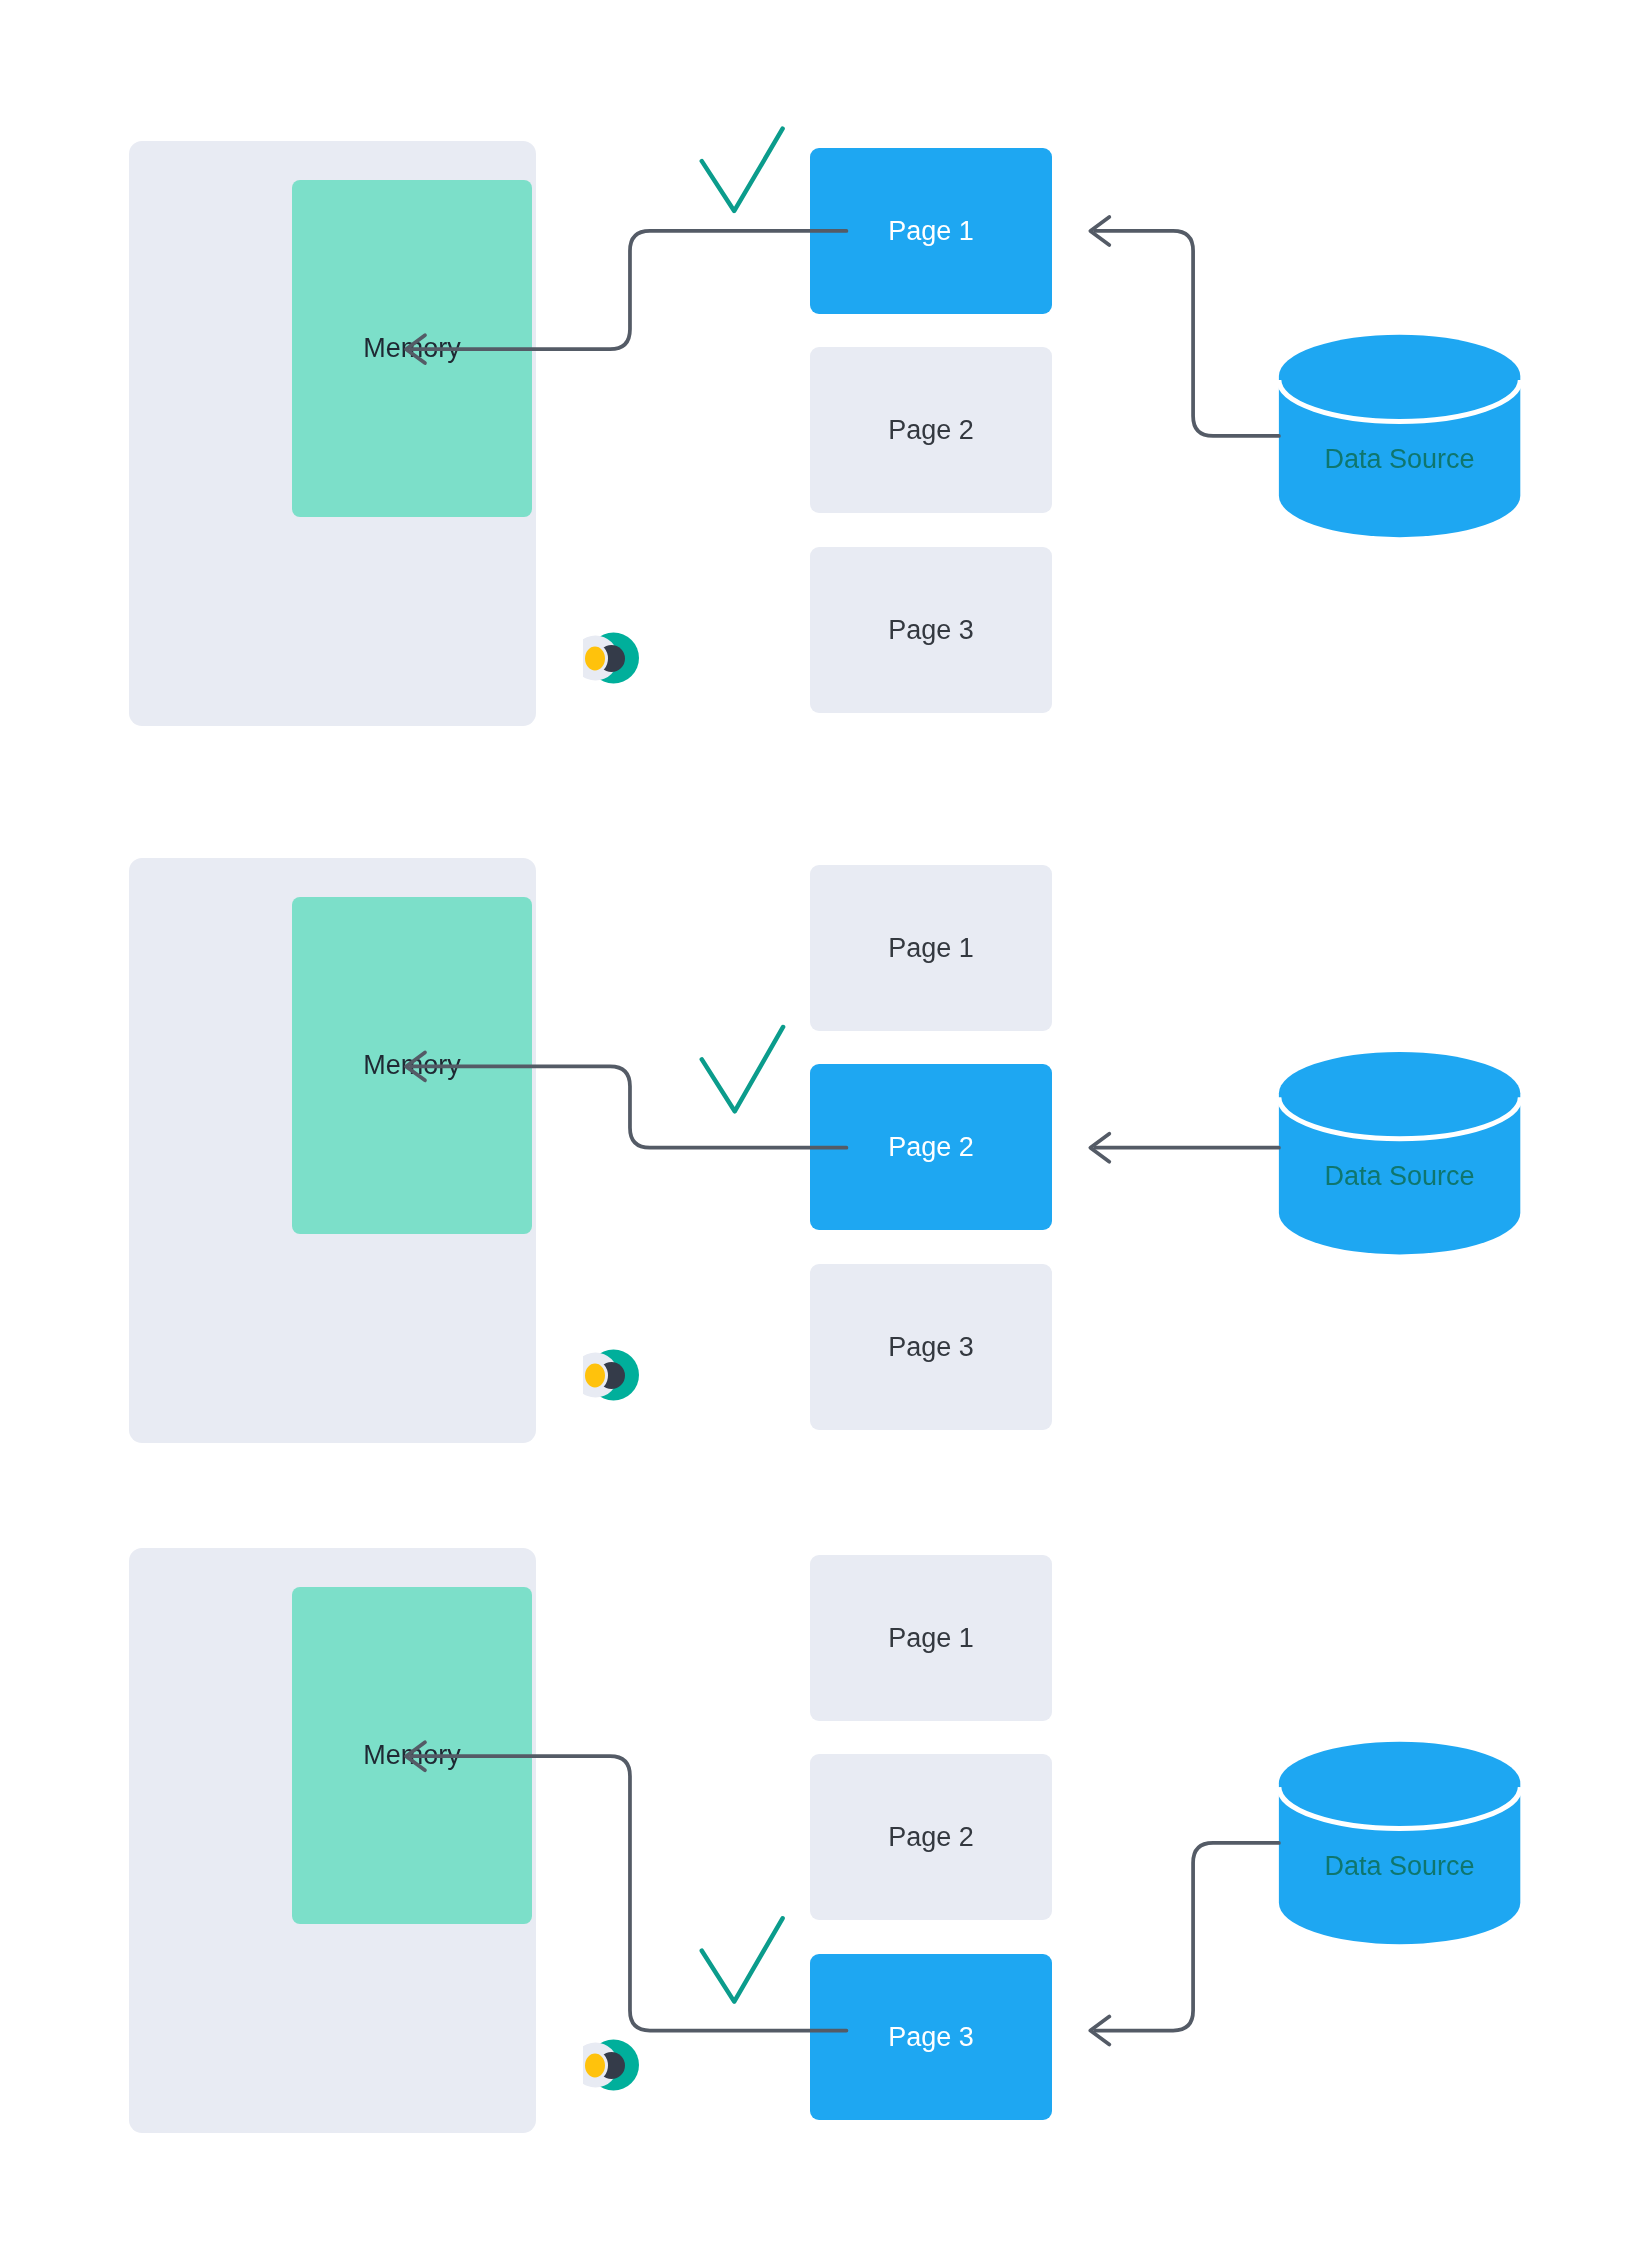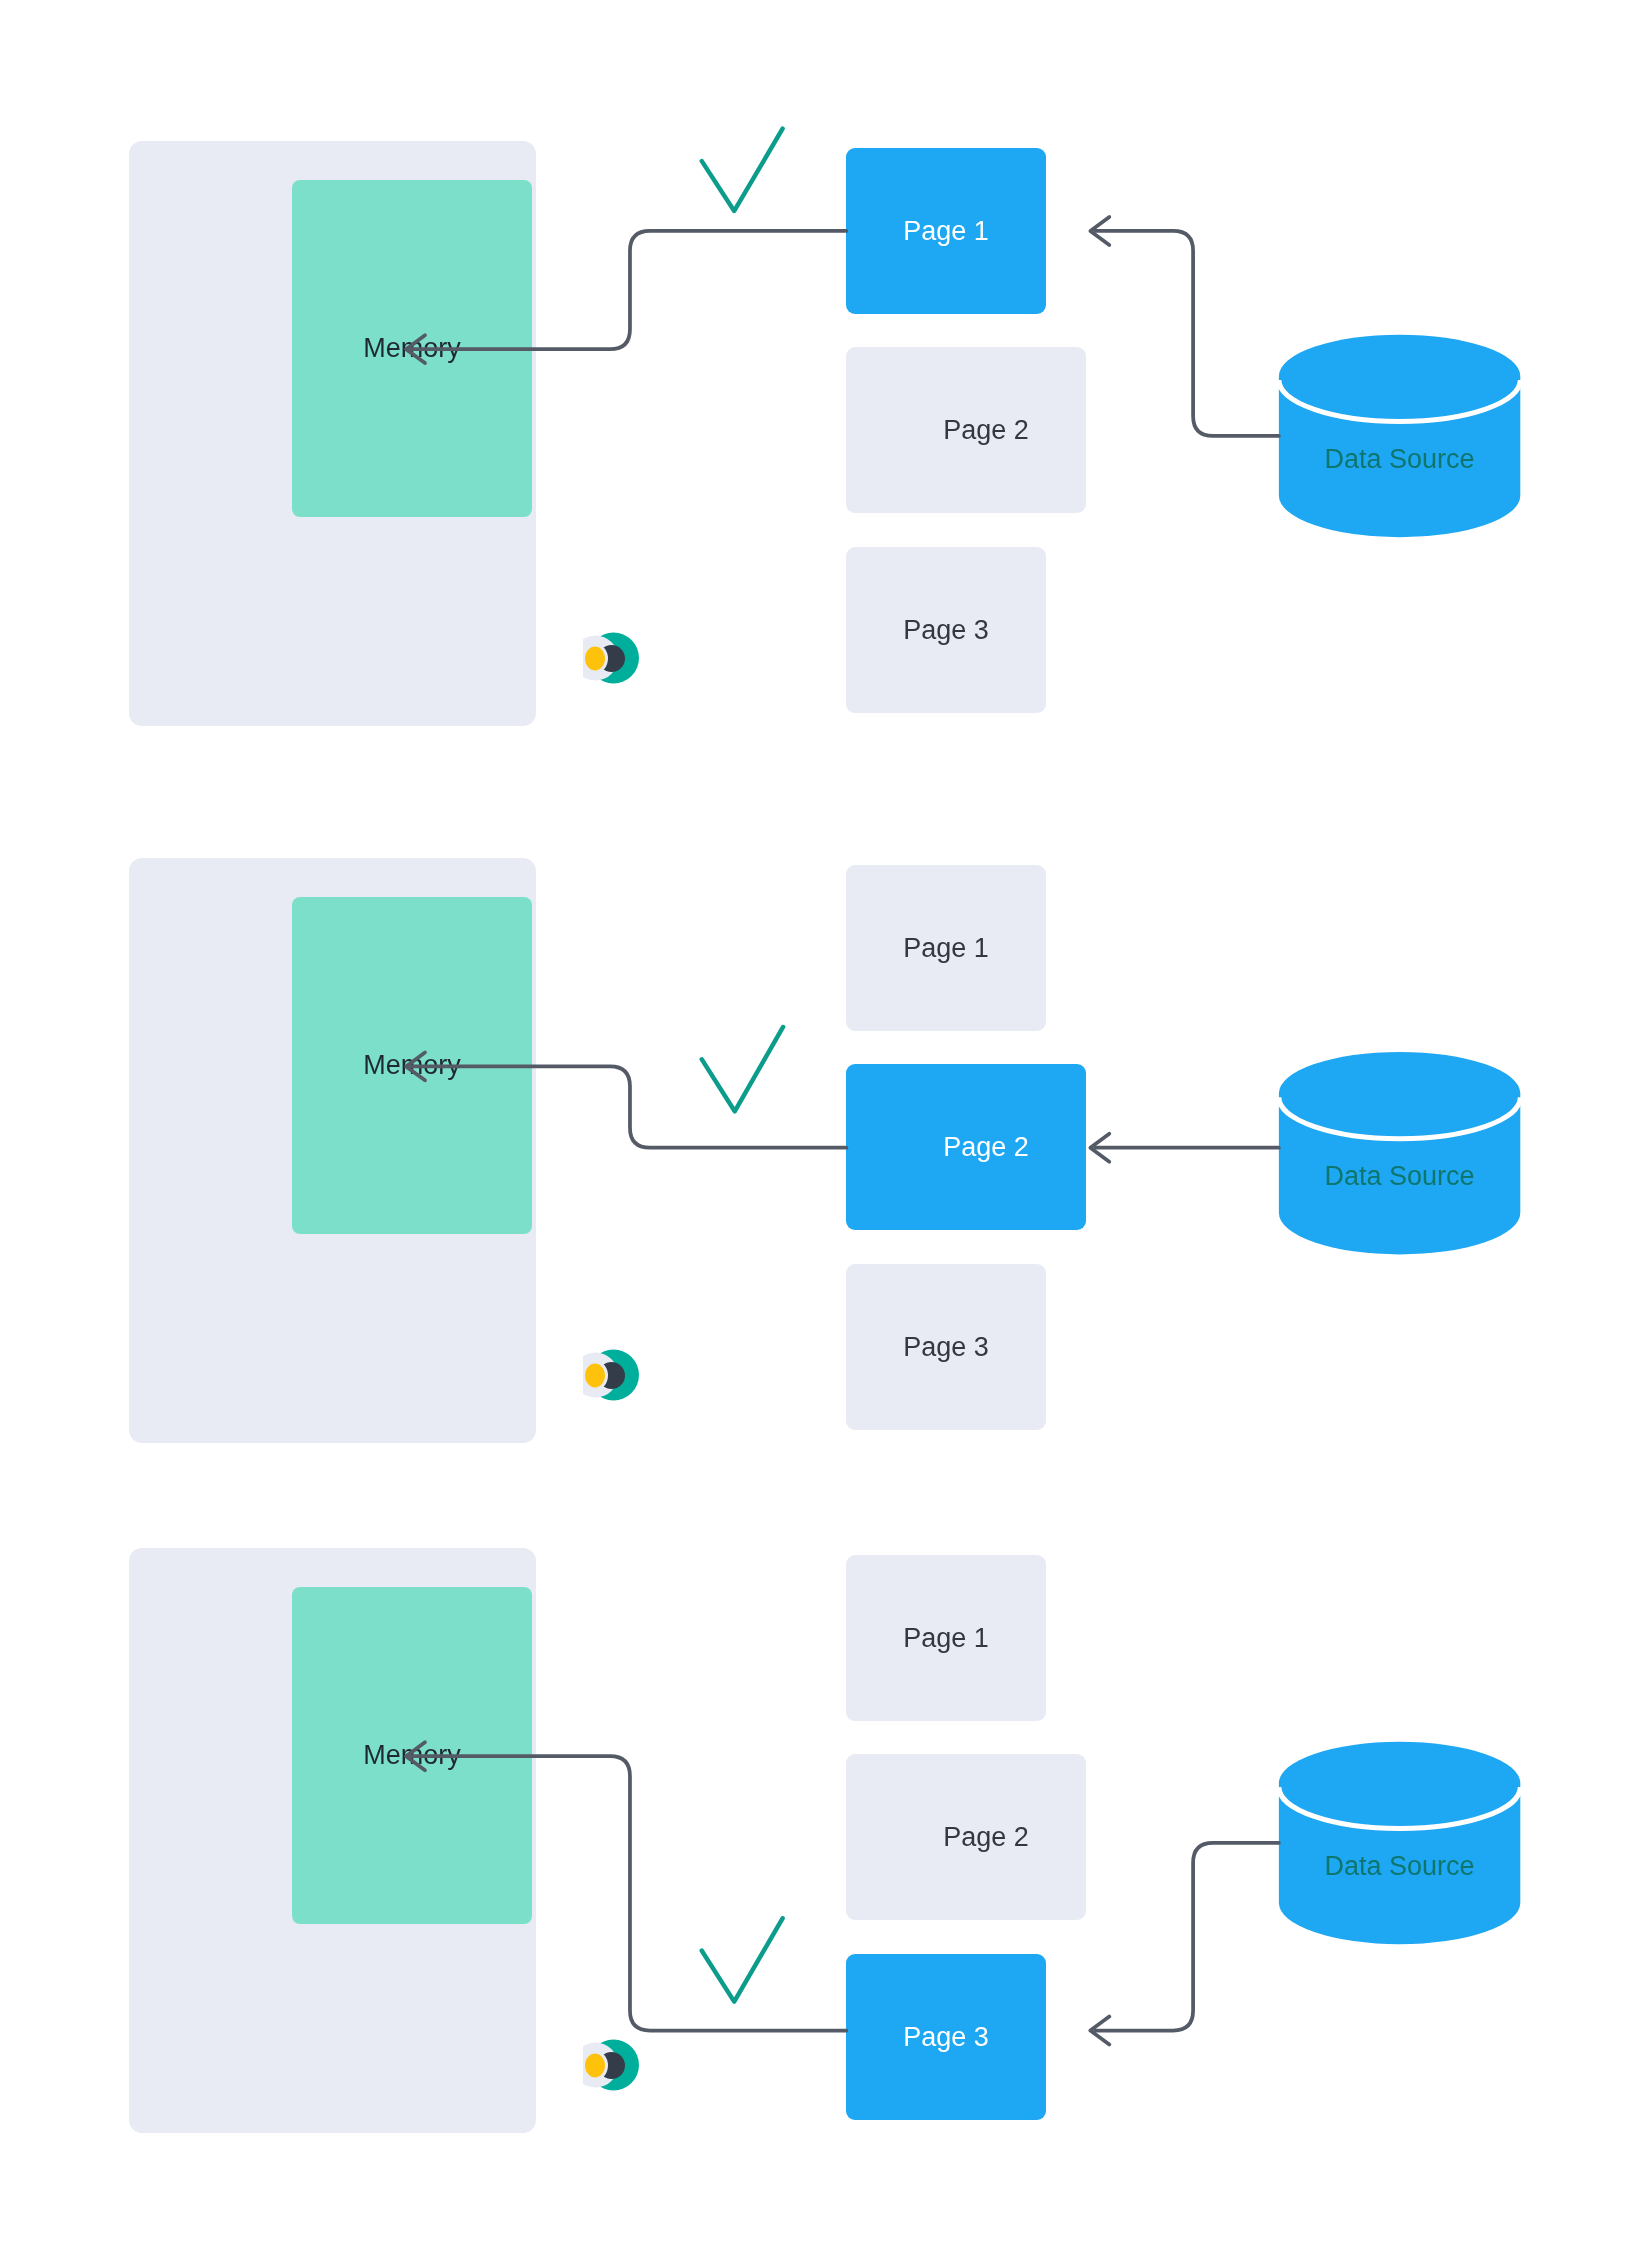--- a/index.html
+++ b/index.html
@@ -43,36 +43,36 @@
     font-size:27px;
     color:#1F2933;
   }
   .logo{
     position:absolute;
     left:454px; top:491px;
     width:56px; height:52px;
   }
   .page{
     position:absolute;
-    left:846px;
-    width:200px; height:166px;
+    left:810px;
+    width:242px; height:166px;
     background:#E8EBF3;
     border-radius:9px;
     display:flex;
     align-items:center;
     justify-content:center;
     font-size:27px;
     color:#33383F;
   }
   .page.active{
     background:#1EA7F2;
     color:#ffffff;
   }
   .page.p0{ top:7px; }
-  .page.p1{ top:206px;padding-left:40px; }
+  .page.p1{ top:206px; }
   .page.p2{ top:406px;text-align:center; }
   .ds-label{
     position:absolute;
     left:1279px; top:302px;
     width:241px; height:32px;
     text-align:center;
     font-size:27px;
     line-height:32px;
     color:#0f766e;
     z-index:10;

